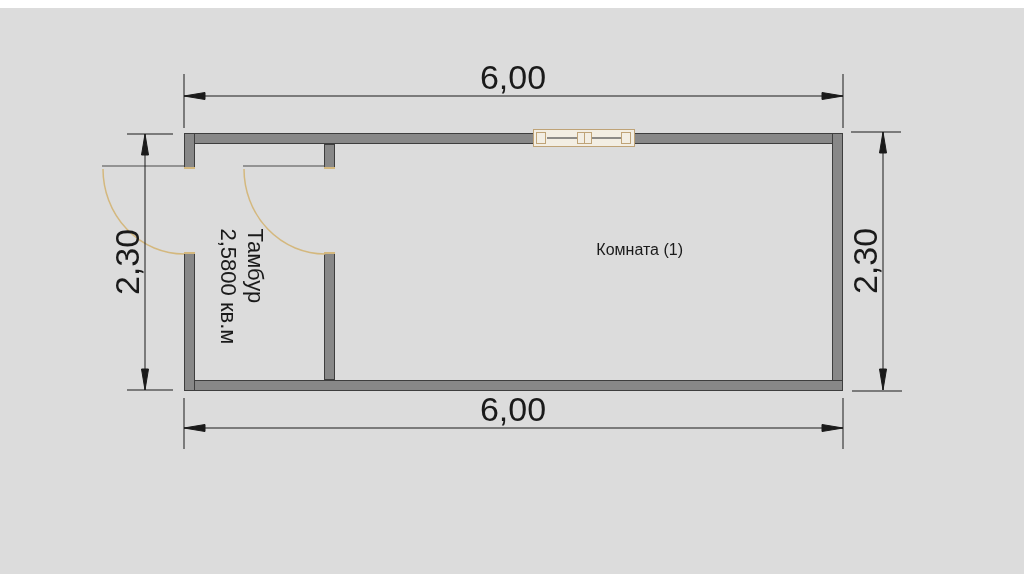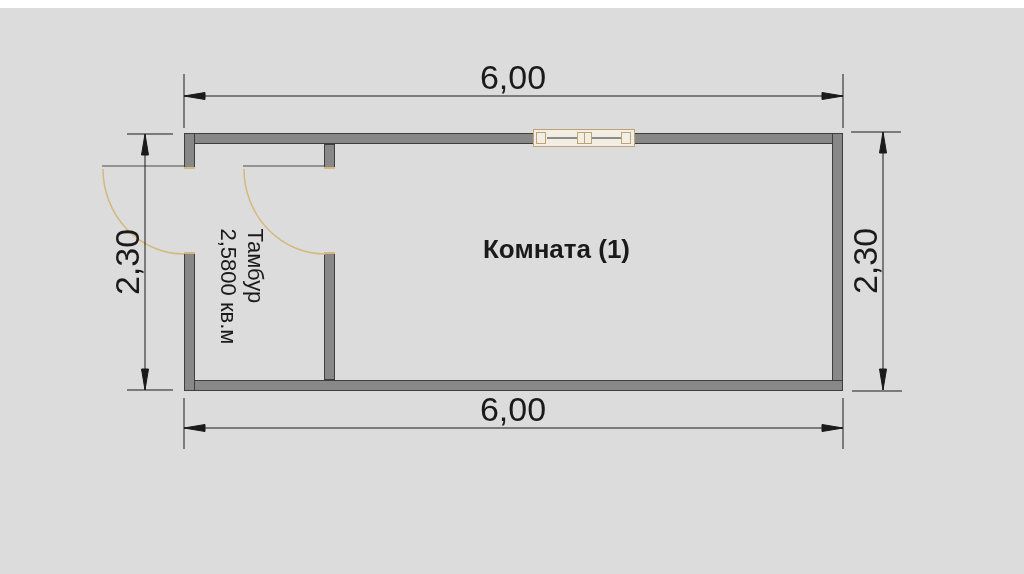--- a/index.html
+++ b/index.html
@@ -35,25 +35,24 @@
     font-size:34px;
     line-height:36px;
     text-align:center;
     white-space:nowrap;
     color:#1a1a1a;
   }
   .rot-ccw{transform:rotate(-90deg);transform-origin:center center;}
   .rot-cw{transform:rotate(90deg);transform-origin:center center;}
   .roomlabel{
     position:absolute;
-    font-size:26px;
+    font-size:16px;
     line-height:29px;
-    text-align:left;
+    text-align:right;
     white-space:nowrap;
-    font-weight:bold;
   }
   .vestlabel{
     position:absolute;
     font-size:22px;
     line-height:27px;
     text-align:left;
     white-space:nowrap;
   }
 </style>
 </head>

